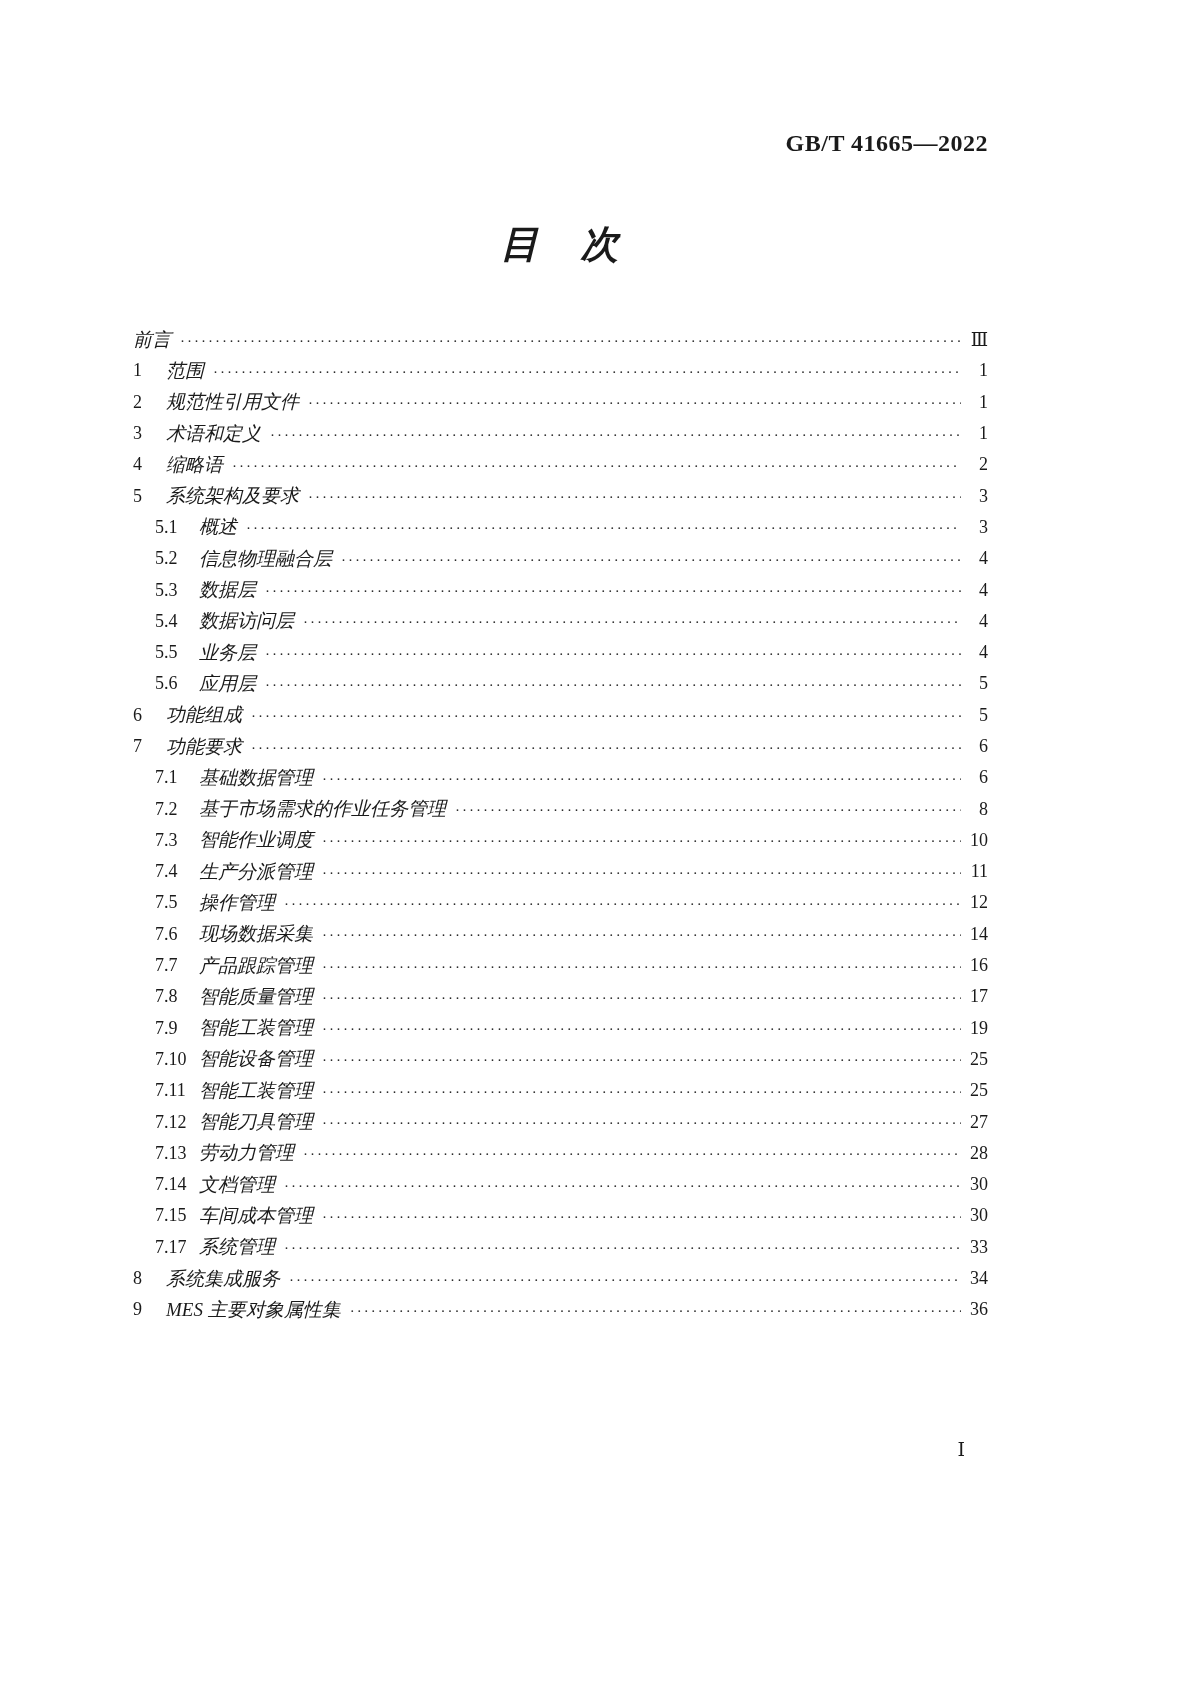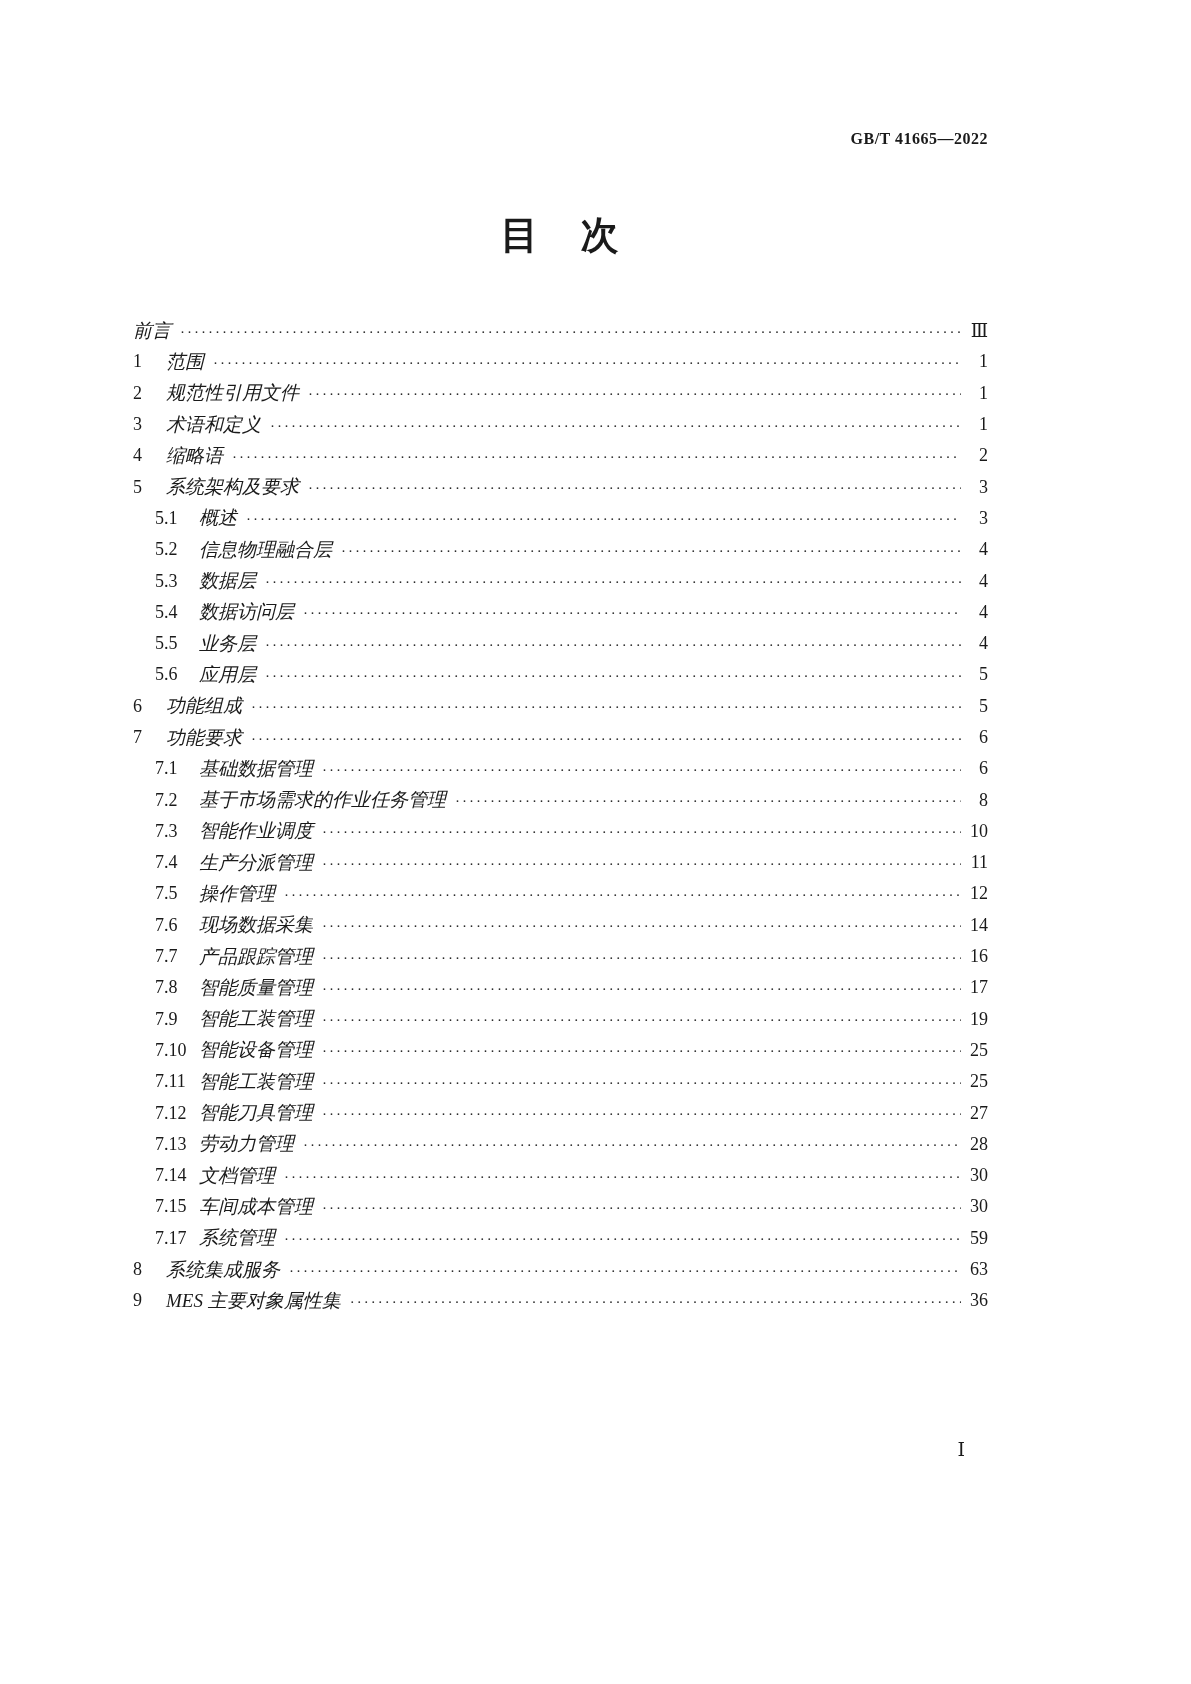--- a/index.html
+++ b/index.html
@@ -15,30 +15,31 @@
   }
   .content {
     position: absolute;
     left: 133px;
     top: 0;
     width: 855px;
   }
   .doc-header {
     margin-top: 130px;
     text-align: right;
-    font-size: 16px;
+    font-size: 24px;
     font-weight: bold;
     letter-spacing: 0.5px;
   }
   .doc-title {
     margin-top: 62px;
     text-align: center;
     font-size: 38px;
     font-weight: bold;
     letter-spacing: 2px;
+    font-style: italic;
   }
   .toc-list {
     margin-top: 54px;
   }
   .toc-row {
     display: flex;
     align-items: center;
     height: 31.3px;
     font-size: 19px;
     white-space: nowrap;
@@ -260,27 +261,27 @@
         <div class="toc-row lvl1">
     <span class="toc-num">7.15</span>
     <span class="toc-label">车间成本管理</span>
     <span class="toc-leader"></span>
     <span class="toc-page">30</span>
   </div>
         <div class="toc-row lvl1">
     <span class="toc-num">7.17</span>
     <span class="toc-label">系统管理</span>
     <span class="toc-leader"></span>
-    <span class="toc-page">59</span>
+    <span class="toc-page">33</span>
   </div>
         <div class="toc-row lvl0">
     <span class="toc-num">8</span>
     <span class="toc-label">系统集成服务</span>
     <span class="toc-leader"></span>
-    <span class="toc-page">63</span>
+    <span class="toc-page">34</span>
   </div>
         <div class="toc-row lvl0">
     <span class="toc-num">9</span>
     <span class="toc-label">MES 主要对象属性集</span>
     <span class="toc-leader"></span>
     <span class="toc-page">36</span>
   </div>
       </div>
   </div>
   <div class="doc-footer">Ⅰ</div>

